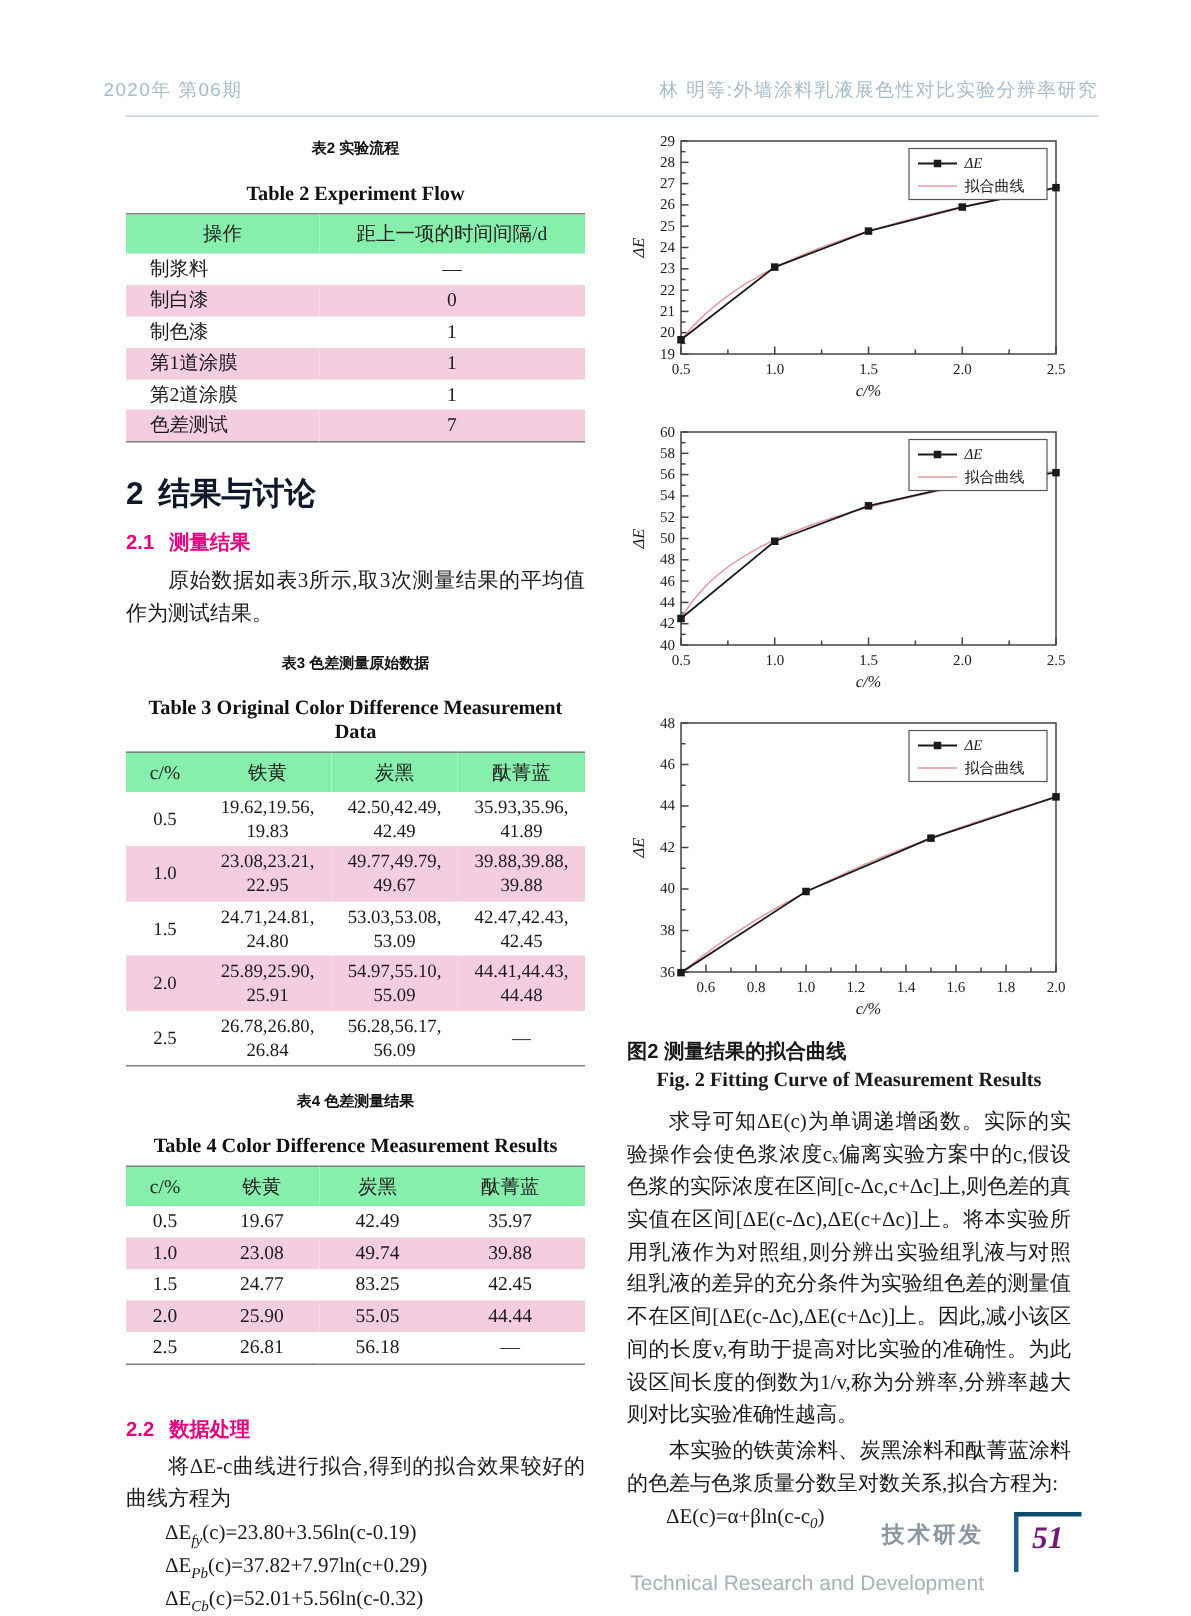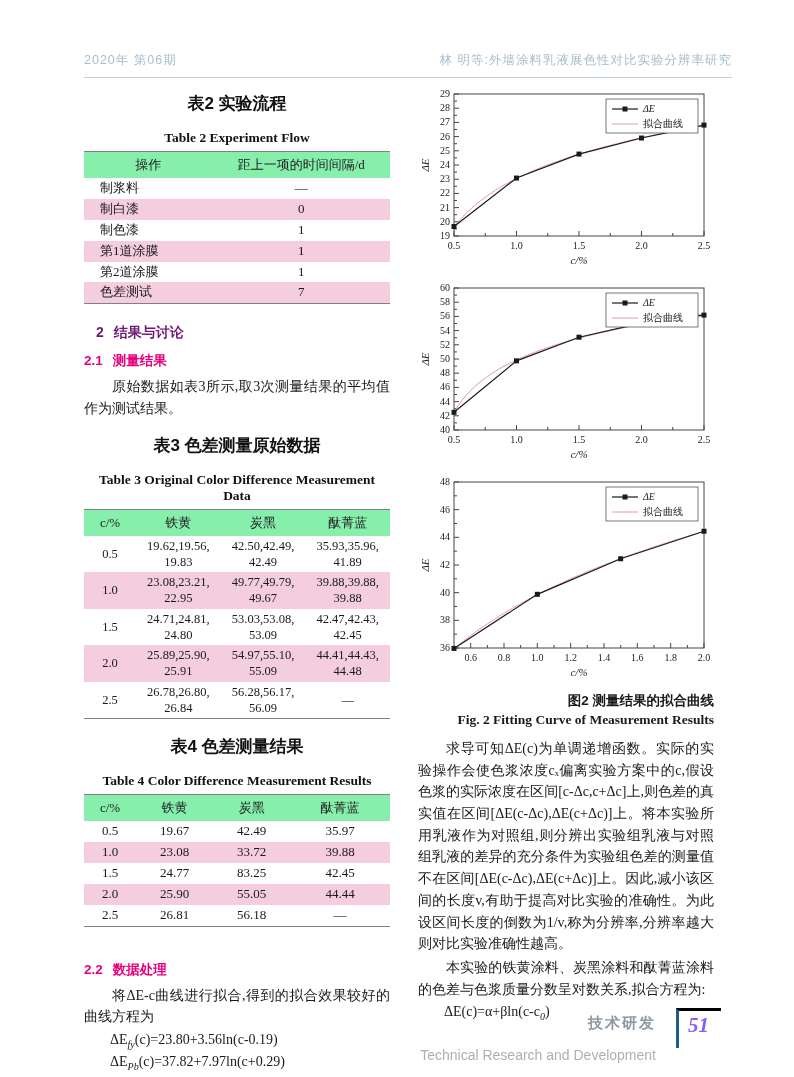--- a/index.html
+++ b/index.html
@@ -1,68 +1,68 @@
 <!DOCTYPE html>
 <html><head>
 <meta charset="utf-8">
 <style>
   html,body{margin:0;padding:0;background:#ffffff;}
   .page{position:relative;width:794px;height:1077px;background:#ffffff;overflow:hidden;
         font-family:"Liberation Serif",serif;color:#1a1a1a;}
   
-  .hdr{position:absolute;top:52px;left:84px;right:62px;display:flex;justify-content:space-between;
+  .hdr{position:absolute;top:52px;left:69px;right:62px;display:flex;justify-content:space-between;
        font-family:"Liberation Sans",sans-serif;font-size:12.5px;color:#a7bdcc;letter-spacing:1px;}
   .hdr-rule{position:absolute;top:77px;left:84px;right:62px;border-top:1px solid #c5d2dc;}
   
   .cols{position:absolute;top:86px;left:84px;display:flex;gap:28px;}
   .col-l{width:306px;}
   .col-r{width:296px;}
   
   .cap-cn{text-align:center;font-family:"Liberation Sans",sans-serif;font-weight:bold;
-          font-size:17px;margin:6px 0 2px;color:#111;}
+          font-size:10px;margin:6px 0 2px;color:#111;}
   .cap-en{text-align:center;font-family:"Liberation Serif",serif;font-weight:bold;
           font-size:13.5px;margin:15px 0 5px;color:#111;}
   
   table.tbl{border-collapse:collapse;width:100%;border-top:1.5px solid #808080;
             border-bottom:1.5px solid #808080;font-size:13px;}
   table.tbl th{background:#86efac;font-weight:normal;padding:4px 2px;text-align:center;color:#222;}
   table.tbl td{text-align:center;padding:2px 2px;white-space:pre-line;line-height:1.3;color:#1a1a1a;}
   table.tbl tbody tr:nth-child(even){background:#f4cddf;}
   table.t2 td:first-child{text-align:left;padding-left:16px;width:42%;}
   table.t3 td{font-size:12.5px;}
   table.t3 td:first-child,table.t4 td:first-child{width:17%;}
   
-  .h2{color:#701a75;font-family:"Liberation Sans",sans-serif;font-weight:bold;font-size:14px;
-      margin:20px 12px 8px;}
+  .h2{color:#0f172a;font-family:"Liberation Sans",sans-serif;font-weight:bold;font-size:21px;
+      margin:20px 0 8px;}
   .h3{color:#e6007d;font-family:"Liberation Sans",sans-serif;font-weight:bold;font-size:13.5px;
       margin:10px 0 6px;}
   .h2 .num,.h3 .num{margin-right:10px;}
   
   .para{font-size:14px;line-height:1.55;text-align:justify;text-indent:2em;margin:2px 0;}
   .eqline{font-size:14px;margin:4px 0 4px 26px;}
   .eqline sub{font-size:10px;font-style:italic;}
   
   .fig{margin-top:0;}
   .fig svg{display:block;margin:0 0 12px 0;}
-  .fig-cap-cn{text-align:right;font-family:"Liberation Sans",sans-serif;font-weight:bold;
+  .fig-cap-cn{text-align:left;font-family:"Liberation Sans",sans-serif;font-weight:bold;
               font-size:13.5px;margin:2px 0 2px;}
-  .fig-cap-en{text-align:right;font-family:"Liberation Serif",serif;font-weight:bold;
+  .fig-cap-en{text-align:center;font-family:"Liberation Serif",serif;font-weight:bold;
               font-size:13.5px;margin:0 0 10px;}
   
   .tick{font-family:"Liberation Serif",serif;font-size:10px;fill:#222;}
   .axlab{font-family:"Liberation Serif",serif;font-size:11px;font-style:italic;fill:#222;}
   .legtx{font-family:"Liberation Serif",serif;font-size:10px;fill:#222;}
   .legit{font-style:italic;}
   
   .footer{position:absolute;right:73px;bottom:14px;display:flex;align-items:flex-start;gap:20px;}
   .f-txt{text-align:right;padding-top:6px;}
   .f-cn{font-family:"Liberation Sans",sans-serif;font-weight:bold;font-size:15px;color:#8b98a3;
         letter-spacing:2px;}
   .f-en{font-family:"Liberation Sans",sans-serif;font-size:14px;color:#a8b1b9;margin-top:14px;}
-  .f-num{border-top:3px solid #000000;border-left:3px solid #1f5c8b;color:#8b5cf6;
+  .f-num{border-top:3px solid #0c4a6e;border-left:3px solid #1f5c8b;color:#701a75;
          font-style:italic;font-weight:bold;font-size:21px;padding:2px 12px 10px 9px;
          font-family:"Liberation Serif",serif;}
 </style>
 </head>
 <body>
 
 <div class="page">
 
   <div class="hdr">
     <span>2020年  第06期</span>
@@ -192,21 +192,21 @@
           <tbody>
             <tr>
               <td>0.5</td>
               <td>19.67</td>
               <td>42.49</td>
               <td>35.97</td>
             </tr>
             <tr>
               <td>1.0</td>
               <td>23.08</td>
-              <td>33.72</td>
+              <td>49.74</td>
               <td>39.88</td>
             </tr>
             <tr>
               <td>1.5</td>
               <td>24.77</td>
               <td>83.25</td>
               <td>42.45</td>
             </tr>
             <tr>
               <td>2.0</td>

